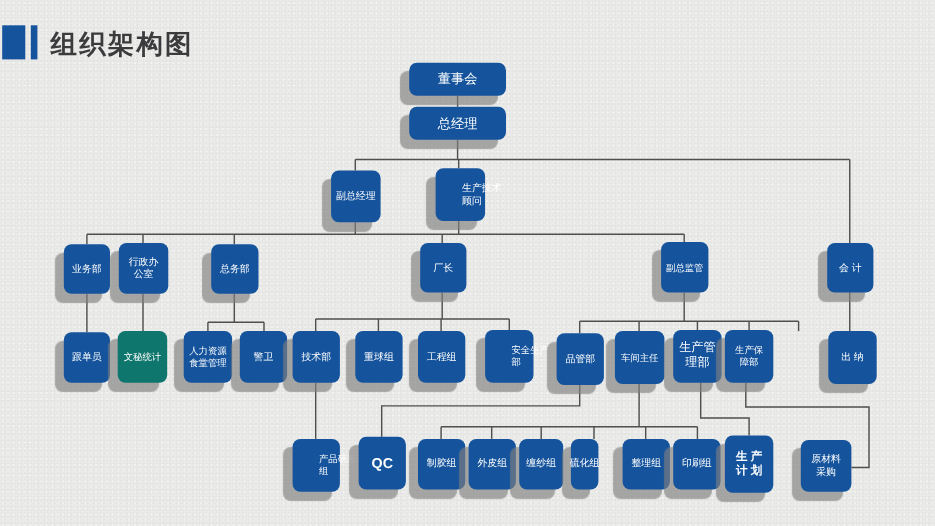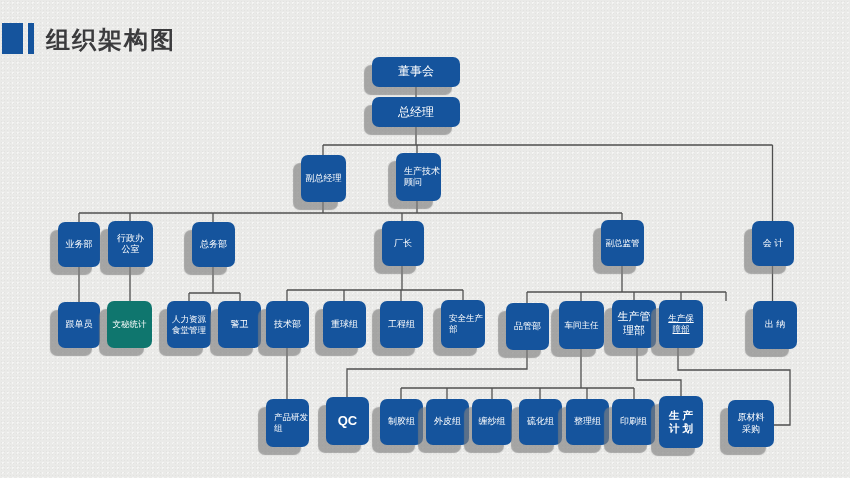--- a/index.html
+++ b/index.html
@@ -20,21 +20,21 @@
     background:#15549d;
     color:#ffffff;
     border-radius:7px;
     display:flex;flex-direction:column;justify-content:center;align-items:center;
     text-align:center;
     line-height:1.25;
     box-shadow:-8px 8px 1px rgba(128,128,128,0.65);
     box-sizing:border-box;
     padding:2px 3px;
   }
-  .node.align-left{align-items:flex-start;text-align:center;padding-left:8px;}
+  .node.align-left{align-items:flex-start;text-align:center;padding-left:24px;}
   .node.bold{font-weight:bold;}
   .node div{white-space:pre;}
   #header{position:absolute;left:0;top:0;z-index:3;}
   #accent-square{position:absolute;left:2px;top:23px;width:21px;height:31px;background:#15549d;}
   #accent-bar{position:absolute;left:28px;top:23px;width:6px;height:31px;background:#15549d;}
   #page-title{
     position:absolute;left:46px;top:24px;
     font-size:24px;font-weight:bold;color:#3b3b3d;letter-spacing:2px;white-space:nowrap;
   }
 </style>
@@ -151,21 +151,21 @@
       <div class="node" style="left: 506px; top: 303px; width: 43px; height: 47px; font-size: 9px; background: rgb(21, 84, 157); color: rgb(255, 255, 255);">
         <div>品管部</div>
       </div>
       <div class="node" style="left: 559px; top: 301px; width: 45px; height: 48px; font-size: 8.5px; background: rgb(21, 84, 157); color: rgb(255, 255, 255);">
         <div>车间主任</div>
       </div>
       <div class="node" style="left: 612px; top: 300px; width: 44px; height: 48px; font-size: 11px; background: rgb(21, 84, 157); color: rgb(255, 255, 255);">
         <div>生产管</div>
         <div>理部</div>
       </div>
-      <div class="node" style="left: 659px; top: 300px; width: 44px; height: 48px; font-size: 8.5px; background: rgb(21, 84, 157); color: rgb(255, 255, 255); text-decoration: underline;">
+      <div class="node" style="left: 659px; top: 300px; width: 44px; height: 48px; font-size: 8.5px; background: rgb(21, 84, 157); color: rgb(255, 255, 255);">
         <div>生产保</div>
         <div>障部</div>
       </div>
       <div class="node" style="left: 753px; top: 301px; width: 44px; height: 48px; font-size: 9px; background: rgb(21, 84, 157); color: rgb(255, 255, 255);">
         <div>出 纳</div>
       </div>
       <div class="node align-left" style="left: 266px; top: 399px; width: 43px; height: 48px; font-size: 8.5px; background: rgb(21, 84, 157); color: rgb(255, 255, 255);">
         <div>产品研发</div>
         <div>组</div>
       </div>
@@ -174,21 +174,21 @@
       </div>
       <div class="node" style="left: 380px; top: 399px; width: 43px; height: 46px; font-size: 9px; background: rgb(21, 84, 157); color: rgb(255, 255, 255);">
         <div>制胶组</div>
       </div>
       <div class="node" style="left: 426px; top: 399px; width: 43px; height: 46px; font-size: 9px; background: rgb(21, 84, 157); color: rgb(255, 255, 255);">
         <div>外皮组</div>
       </div>
       <div class="node" style="left: 472px; top: 399px; width: 40px; height: 46px; font-size: 9px; background: rgb(21, 84, 157); color: rgb(255, 255, 255);">
         <div>缠纱组</div>
       </div>
-      <div class="node" style="left: 519px; top: 399px; width: 43px; height: 46px; font-size: 9px; background: rgb(21, 84, 157); color: rgb(255, 255, 255);">
+      <div class="node" style="left: 519px; top: 399px; width: 25px; height: 46px; font-size: 9px; background: rgb(21, 84, 157); color: rgb(255, 255, 255);">
         <div>硫化组</div>
       </div>
       <div class="node" style="left: 566px; top: 399px; width: 43px; height: 46px; font-size: 9px; background: rgb(21, 84, 157); color: rgb(255, 255, 255);">
         <div>整理组</div>
       </div>
       <div class="node" style="left: 612px; top: 399px; width: 43px; height: 46px; font-size: 9px; background: rgb(21, 84, 157); color: rgb(255, 255, 255);">
         <div>印刷组</div>
       </div>
       <div class="node bold" style="left: 659px; top: 396px; width: 44px; height: 52px; font-size: 10.5px; background: rgb(21, 84, 157); color: rgb(255, 255, 255);">
         <div>生 产</div>

